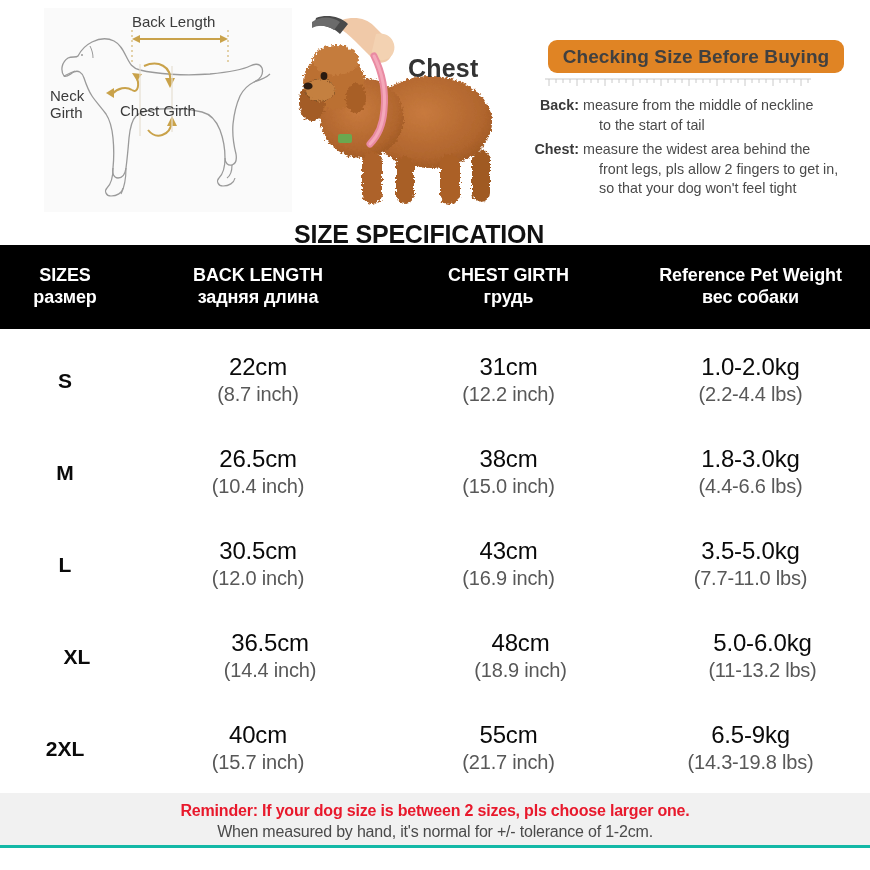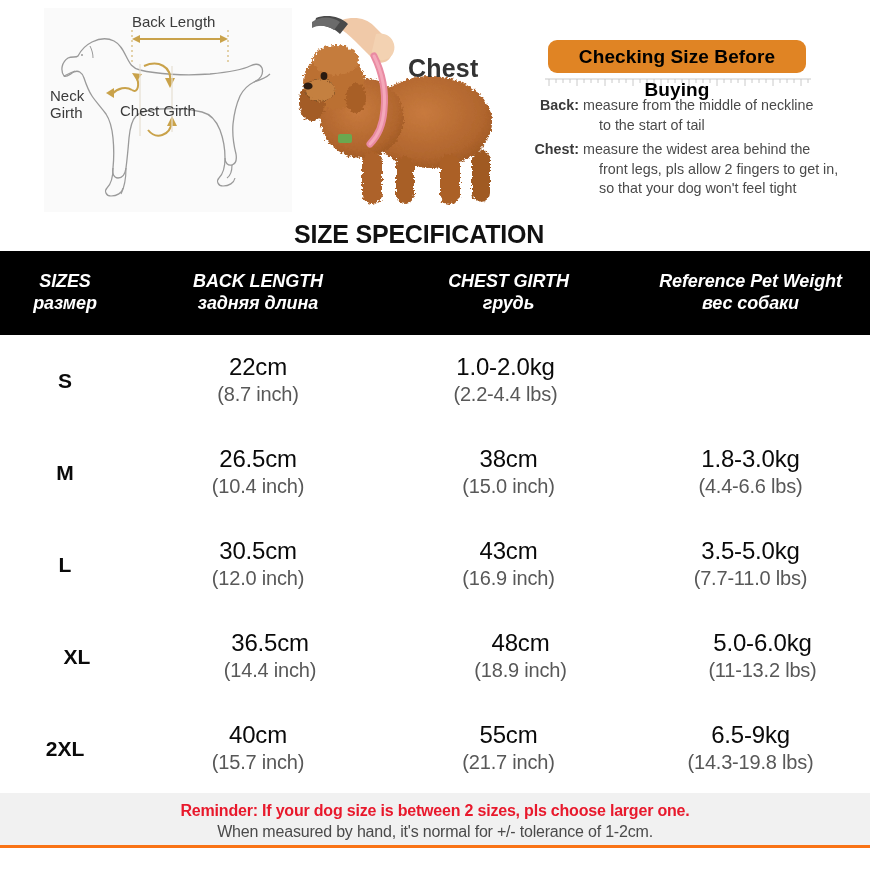--- a/index.html
+++ b/index.html
@@ -69,24 +69,24 @@
     position: absolute;
     left: 525px;
     top: 30px;
     width: 330px;
     height: 180px;
   }
   .info-banner {
     position: absolute;
     left: 23px;
     top: 10px;
-    width: 258px;
+    width: 296px;
     height: 33px;
     border-radius: 9px;
-    color: #000000;
+    color: #404040;
     font-size: 19px;
     font-weight: bold;
     line-height: 33px;
     text-align: center;
     letter-spacing: .1px;
   }
   .info-ruler {
     position: absolute;
     left: 18px;
     top: 45px;
@@ -133,26 +133,25 @@
     color: #111111;
     line-height: 32px;
     font-family: "Liberation Sans Narrow", "Liberation Sans", sans-serif;
     letter-spacing: -0.2px;
   }
 
   
   .table-head {
     position: absolute;
     left: 0;
-    top: 251px;
+    top: 245px;
     width: 870px;
     height: 84px;
     background: #000000;
     color: #ffffff;
-    font-style: italic;
   }
   .row {
     position: absolute;
     left: 0;
     width: 870px;
     display: flex;
   }
   .cell {
     box-sizing: border-box;
     text-align: center;
@@ -213,21 +212,21 @@
   }
 
   
   .footer {
     position: absolute;
     left: 0;
     top: 793px;
     width: 870px;
     height: 52px;
     background: #f1f1f1;
-    border-bottom: 3px solid #f97316;
+    border-bottom: 3px solid #14b8a6;
     text-align: center;
   }
   .footer-line1 {
     font-size: 16px;
     font-weight: bold;
     color: #e8192c;
     line-height: 20px;
     padding-top: 8px;
     letter-spacing: -0.2px;
     font-family: "Liberation Sans Narrow", "Liberation Sans", sans-serif;
@@ -469,20 +468,24 @@
 </div>
 
 <div class="body-row" style="top:335px;">
   <div class="cell c-size">
     <span class="size-label">S</span>
   </div>
   <div class="cell c-back">
     <span class="v-main">22cm</span>
     <span class="v-sub">(8.7 inch)</span>
   </div>
+  <div class="cell c-chest">
+    <span class="v-main">31cm</span>
+    <span class="v-sub">(12.2 inch)</span>
+  </div>
   <div class="cell c-weight">
     <span class="v-main">1.0-2.0kg</span>
     <span class="v-sub">(2.2-4.4 lbs)</span>
   </div>
 </div>
 
 <div class="body-row" style="top:427px;">
   <div class="cell c-size">
     <span class="size-label">M</span>
   </div>

